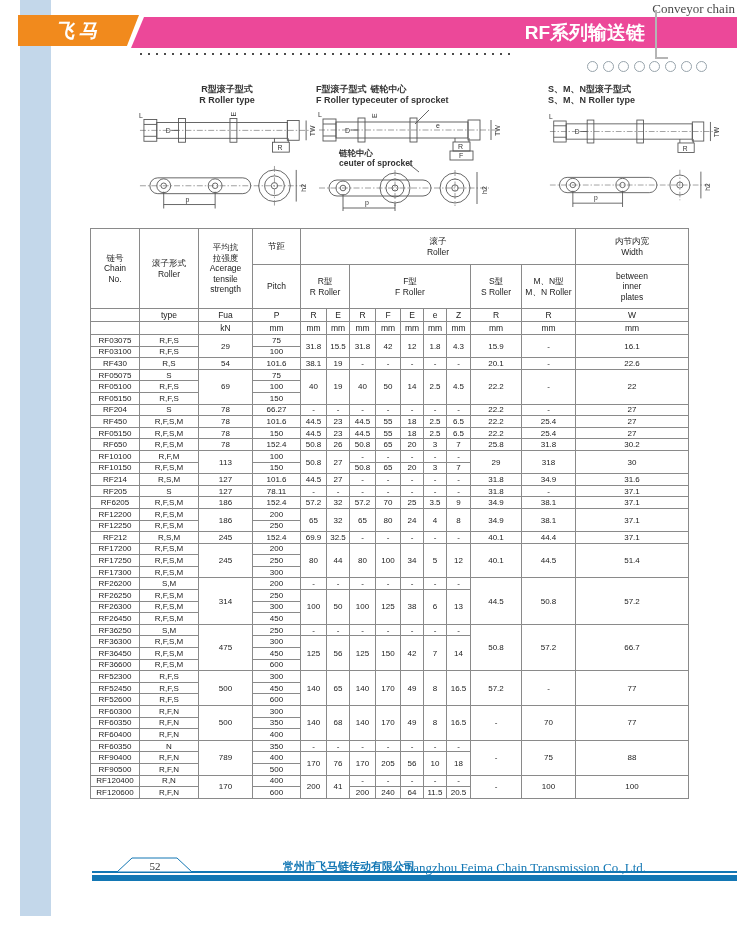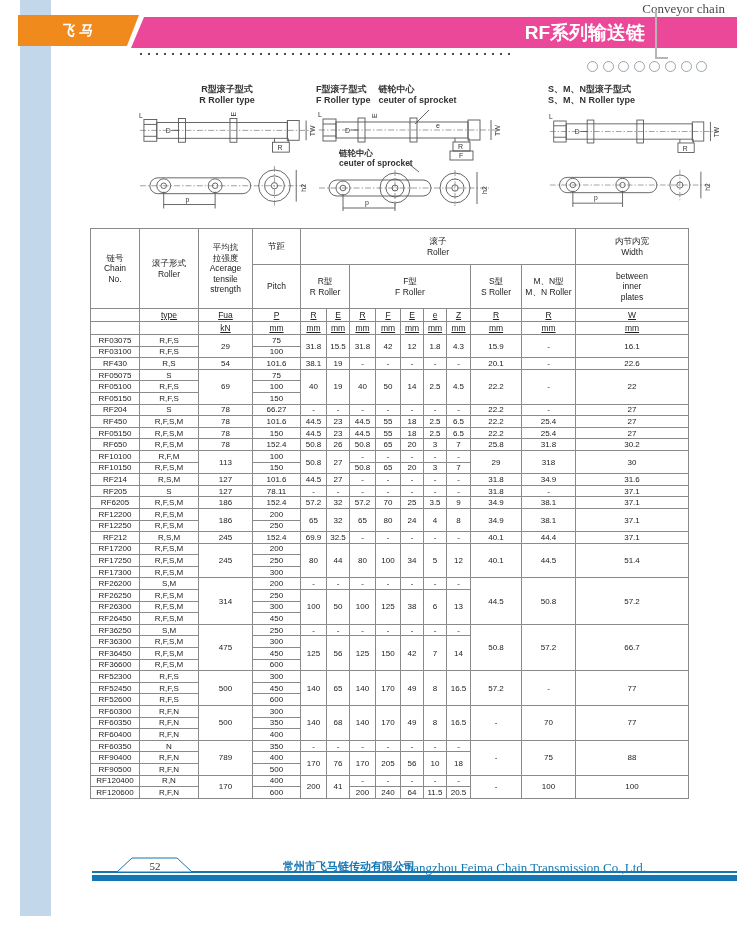--- a/index.html
+++ b/index.html
@@ -1,60 +1,60 @@
 <!DOCTYPE html>
 <html><head>
 <meta charset="utf-8">
 <style>
   * { margin:0; padding:0; box-sizing:border-box; }
   body { background:#fff; font-family:"Liberation Sans", sans-serif; }
   .page { position:relative; width:745px; height:951px; background:#ffffff; overflow:hidden; margin:0 auto; }
 
   .side-strip { position:absolute; left:20px; top:0; width:31px; height:916px; background:#c3d7ea; }
 
-  .corner-label { position:absolute; right:20px; top:1px; font-family:"Liberation Serif", serif; font-size:13px; color:#4a4a4a; }
+  .corner-label { position:absolute; right:10px; top:1px; font-family:"Liberation Serif", serif; font-size:13px; color:#4a4a4a; }
 
   .orange-banner { position:absolute; left:18px; top:15px; width:121px; height:31px; background:#f18a1d;
     clip-path:polygon(0 0,100% 0,90% 100%,0 100%); display:flex; align-items:center; justify-content:center; }
-  .logo-text { color:#fff; font-size:14px; font-weight:bold; font-style:italic; font-family:"Liberation Serif", serif; letter-spacing:4px; }
+  .logo-text { color:#fff; font-size:19px; font-weight:bold; font-style:italic; font-family:"Liberation Serif", serif; letter-spacing:4px; }
 
   .title-bar { position:absolute; left:131px; top:17px; width:606px; height:31px; background:#ec4899;
     clip-path:polygon(13px 0,100% 0,100% 100%,0 100%); }
   .title-bar .title { position:absolute; right:92px; top:0; line-height:31px; color:#fff; font-size:19px; font-weight:bold; }
 
   .bracket { position:absolute; left:655px; top:10px; width:13px; height:49px;
     border-left:2px solid #b5b5b5; border-bottom:2px solid #b5b5b5; }
 
   .dots-row { position:absolute; left:140px; top:53px; width:374px; height:2px;
     background:repeating-linear-gradient(90deg,#4a4a4a 0 2px,transparent 2px 8px); }
 
   .circles-row { position:absolute; left:587px; top:61px; display:flex; gap:4.6px; }
   .circles-row span { width:11px; height:11px; border:1.5px solid #98a4ac; border-radius:50%; background:#fff; display:block; }
 
   .drawing { position:absolute; top:84px; }
   .drawing .dtitle { font-size:9px; font-weight:bold; color:#333; line-height:10.5px; white-space:pre-line; }
-  .drawing .trow { display:flex; gap:8px; align-items:flex-start; }
+  .drawing .trow { display:flex; gap:0; align-items:flex-start; }
   .drw-r { left:138px; width:178px;text-align:center; }
   .drw-f { left:316px; width:192px; }
   .drw-smn { left:500px; width:172px;margin-left:48px; }
   .drawing svg { display:block; margin-top:3px; }
   .ln { stroke:#555; stroke-width:0.9; fill:none; }
   .cl { stroke:#777; stroke-width:0.7; fill:none; stroke-dasharray:6 2 1.5 2; }
   .dim { font-size:7px; fill:#333; font-family:"Liberation Sans", sans-serif; }
   .note-svg { font-size:8.5px; font-weight:bold; fill:#333; }
 
   table.spec { position:absolute; left:90px; top:228px; width:598px; border-collapse:collapse; table-layout:fixed; }
   table.spec th, table.spec td { border:1px solid #8a8a8a; text-align:center; vertical-align:middle;
     font-weight:normal; color:#222; padding:0; overflow:hidden; }
   table.spec { border:1.5px solid #555; }
   table.spec thead th { font-size:8.5px; line-height:10.5px; }
   .wsp { white-space:pre-line; }
   tr.hrow-a th { height:36px; }
   tr.hrow-b th { height:44px; }
-  tr.hrow-c th, tr.hrow-d th { height:13px; font-size:8px;text-decoration:underline; }
+  tr.hrow-c th, tr.hrow-d th { height:13px; font-size:8px; }
   table.spec tbody td { height:11.6px; font-size:8px; line-height:9px; }
 
   .footer-thin { position:absolute; left:92px; top:871px; width:645px; height:1.5px; background:#1377b4; }
   .footer-thick { position:absolute; left:92px; top:875px; width:645px; height:5.5px; background:#1377b4; }
   .pagenum-wrap { position:absolute; left:115px; top:857px;text-align:right; }
   .company-zh { position:absolute; left:283px; top:859px; font-size:11px; font-weight:bold; color:#1377b4; }
   .company-en { position:absolute; left:398px; top:860px; font-size:13px; color:#1377b4; font-family:"Liberation Serif", serif; }
 </style>
 </head>
 <body>

